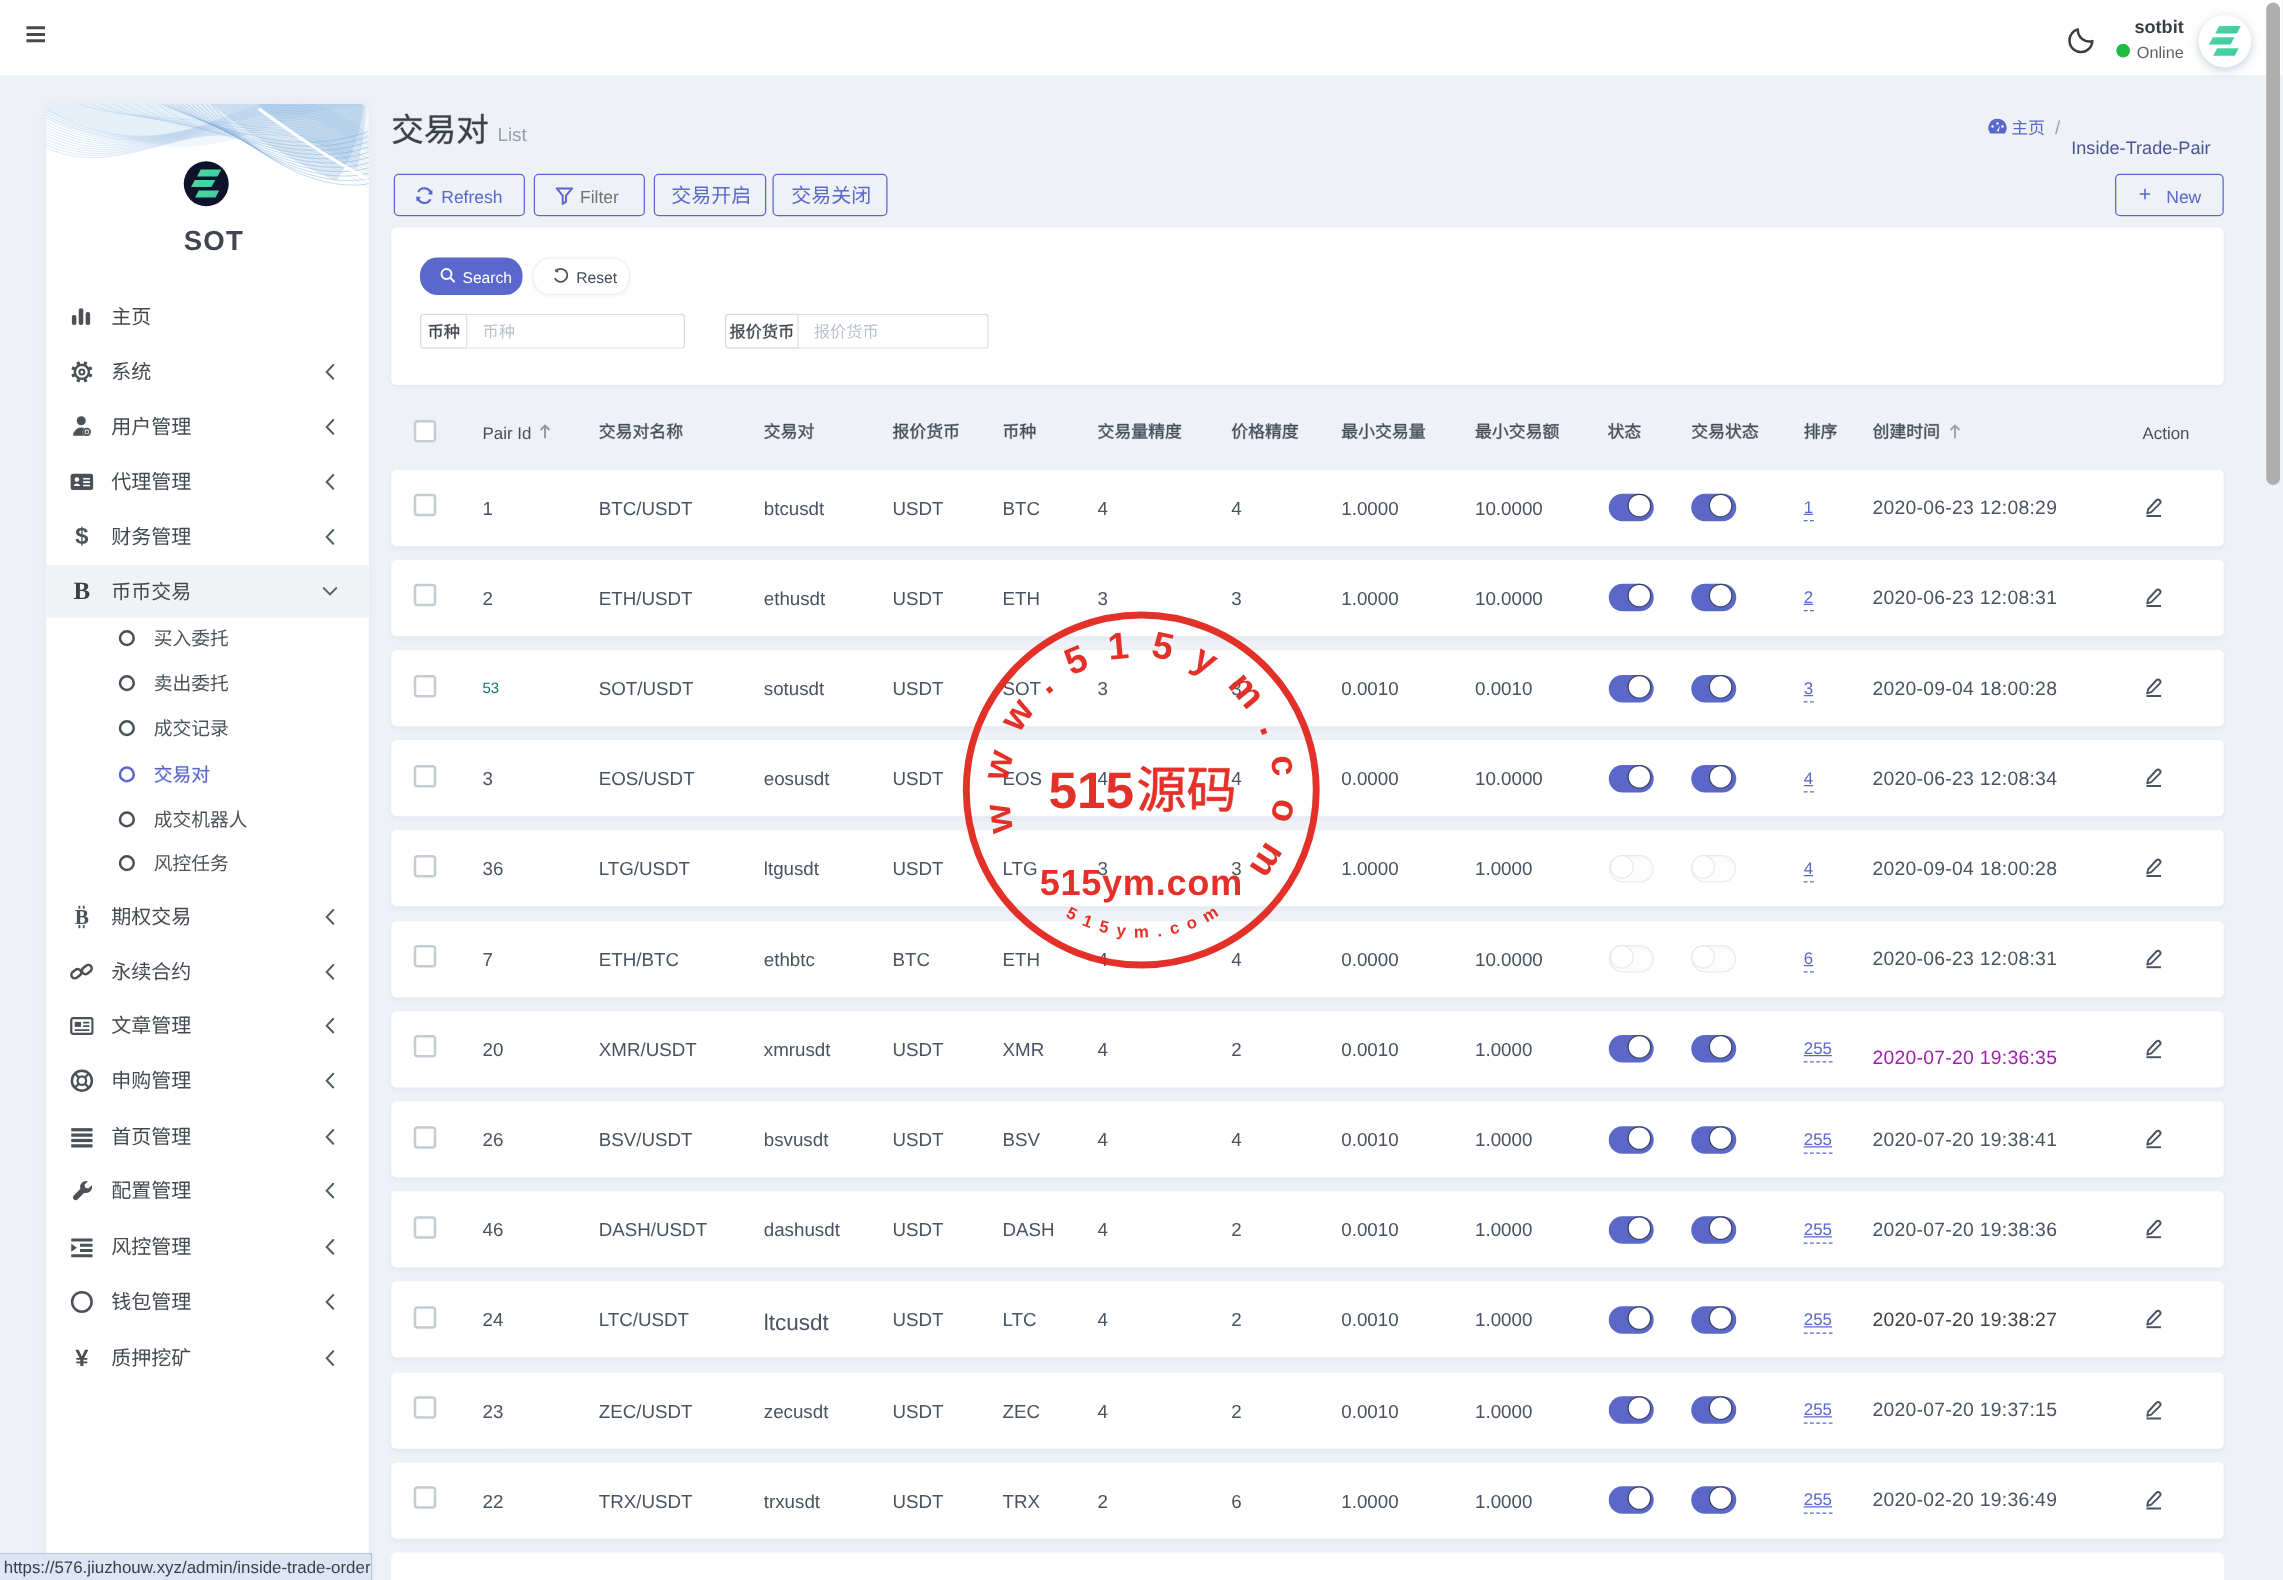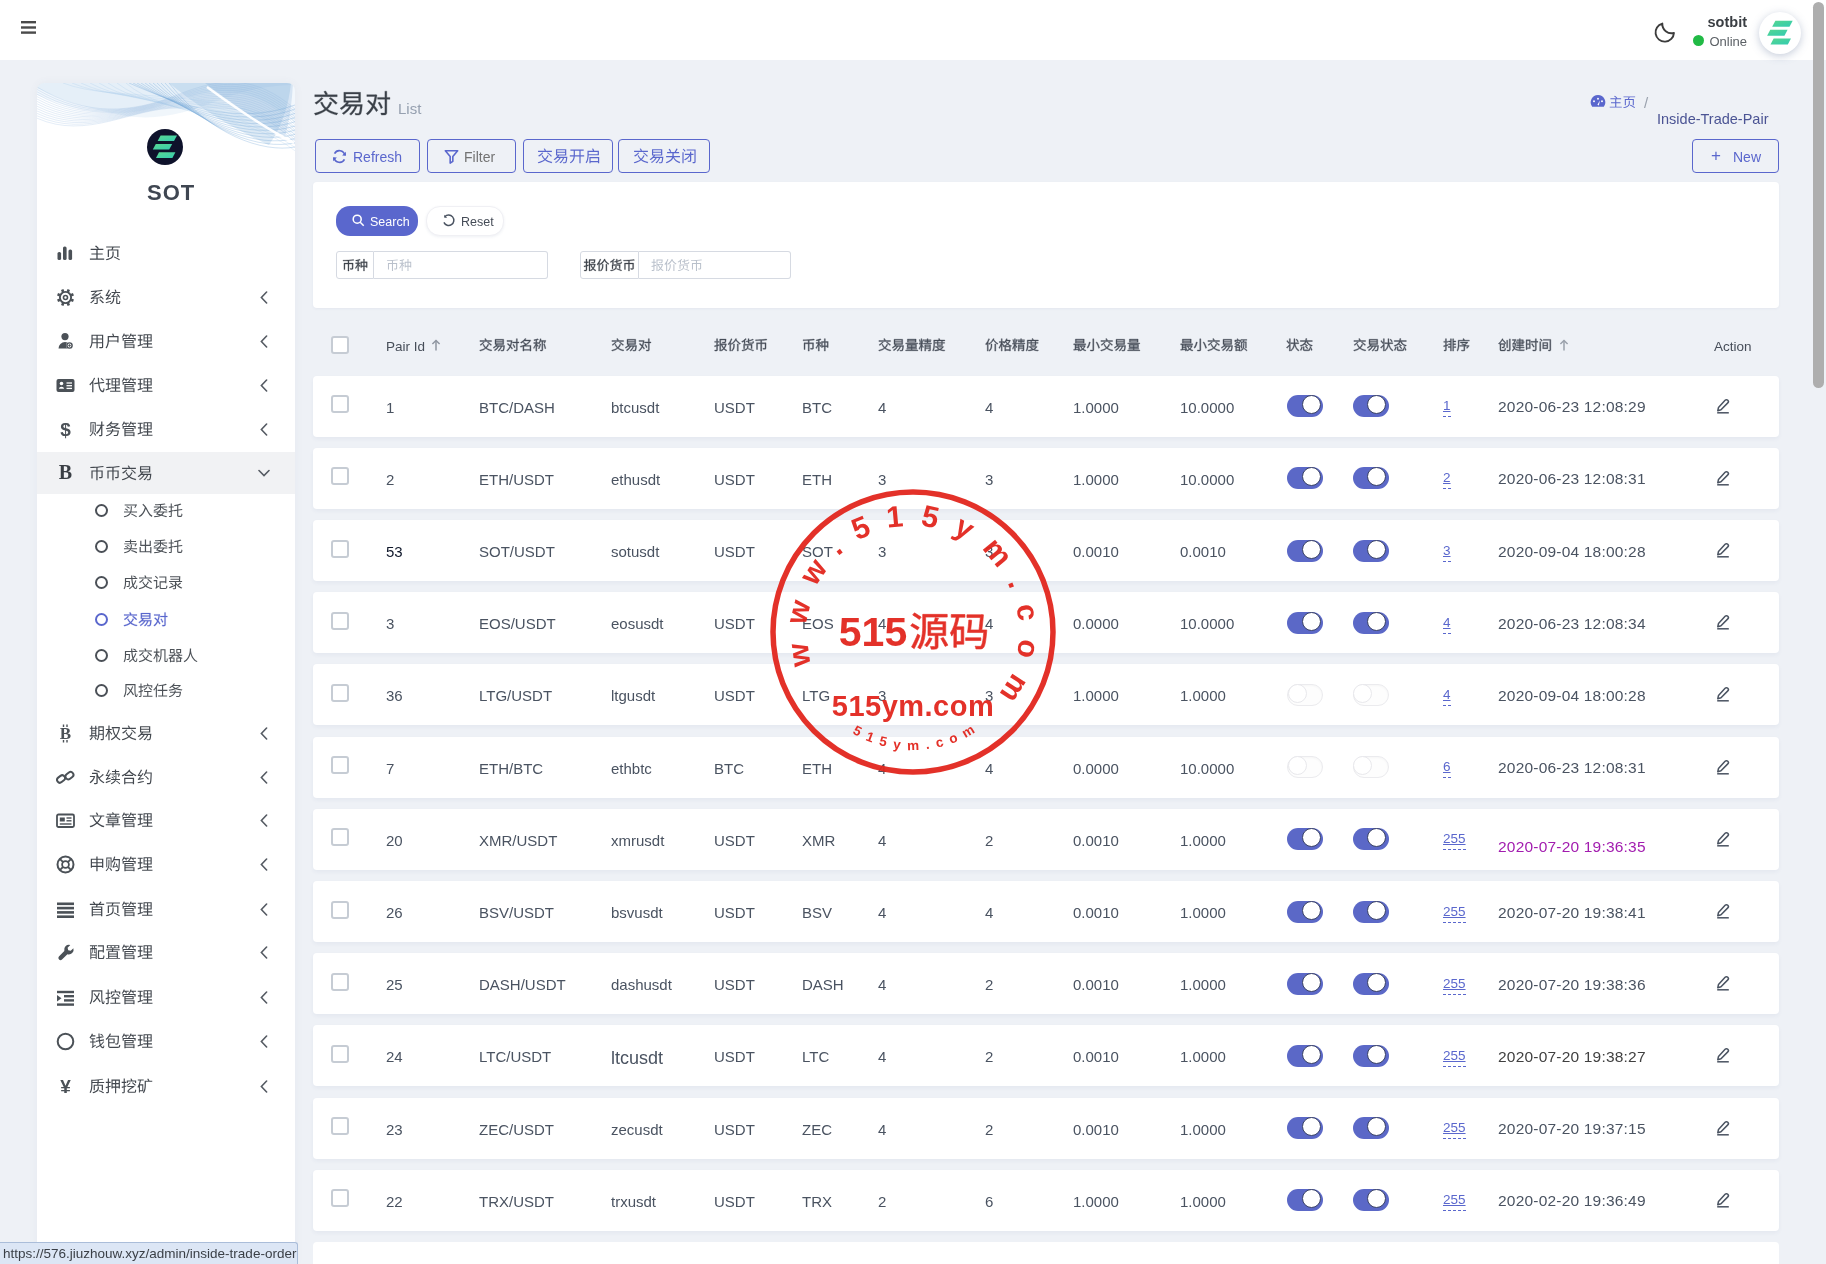--- a/index.html
+++ b/index.html
@@ -304,21 +304,21 @@
 <svg class="abs" style="left:1558px;top:339px" width="12" height="13" viewBox="0 0 12 13">
     <g stroke="#9aa1ab" stroke-width="1.5" fill="none">
       <line x1="6" y1="1.5" x2="6" y2="11.5"></line>
       <path d="M2.4 5 L6 1.5 L9.6 5"></path>
     </g>
   </svg>
 <div class="t" style="left:1714px;top:339px;font-size:13.5px;color:#474e59">Action</div>
 <div class="abs" style="left:313px;top:375.6px;width:1466px;height:61px;background:#fff;border-radius:4px;box-shadow:0 2px 4px rgba(40,60,110,.05)"></div>
 <div class="abs" style="left:331px;top:395.1px;width:18px;height:18px;border:2px solid #c6ccd4;border-radius:3px;background:#fff"></div>
 <div class="t" style="left:386px;top:398.6px;font-size:15px;color:#4a5361">1</div>
-<div class="t" style="left:479px;top:398.6px;font-size:15px;color:#4a5361">BTC/DASH</div>
+<div class="t" style="left:479px;top:398.6px;font-size:15px;color:#4a5361">BTC/USDT</div>
 <div class="t" style="left:611px;top:398.6px;font-size:15px;color:#4a5361">btcusdt</div>
 <div class="t" style="left:714px;top:398.6px;font-size:15px;color:#4a5361">USDT</div>
 <div class="t" style="left:802px;top:398.6px;font-size:15px;color:#4a5361">BTC</div>
 <div class="t" style="left:878px;top:398.6px;font-size:15px;color:#4a5361">4</div>
 <div class="t" style="left:985px;top:398.6px;font-size:15px;color:#4a5361">4</div>
 <div class="t" style="left:1073px;top:398.6px;font-size:15px;color:#4a5361">1.0000</div>
 <div class="t" style="left:1180px;top:398.6px;font-size:15px;color:#4a5361">10.0000</div>
 <div class="t" style="left:1498px;top:398.1px;font-size:15.5px;color:#4a5361;letter-spacing:.2px">2020-06-23 12:08:29</div>
 <div class="abs" style="left:1287px;top:395.1px;width:36px;height:22px;border-radius:11px;background:#5b68c7"></div>
 <div class="abs" style="left:1301.5px;top:395.1px;width:19px;height:19px;border-radius:50%;background:#fff;border:1.6px solid #3b4365"></div>
@@ -345,21 +345,21 @@
 <div class="abs" style="left:1301.5px;top:467.3px;width:19px;height:19px;border-radius:50%;background:#fff;border:1.6px solid #3b4365"></div>
 <div class="abs" style="left:1352.5px;top:467.3px;width:36px;height:22px;border-radius:11px;background:#5b68c7"></div>
 <div class="abs" style="left:1367px;top:467.3px;width:19px;height:19px;border-radius:50%;background:#fff;border:1.6px solid #3b4365"></div>
 <div class="t" style="left:1443px;top:470.3px;font-size:13.5px;color:#5a67cd;text-decoration:underline;border-bottom:1.5px dashed #5a67cd;padding-bottom:3px">2</div>
 <svg class="abs" style="left:1715px;top:470px" width="16" height="16" viewBox="0 0 16 16">
     <path d="M10.1 2.2 a1.9 1.9 0 0 1 2.7 2.7 L6 11.7 l-3.2 1 0.7 -3.3z" fill="none" stroke="#4a5361" stroke-width="1.5" stroke-linejoin="round"></path>
     <line x1="2.2" y1="14.8" x2="13.8" y2="14.8" stroke="#4a5361" stroke-width="1.5"></line>
   </svg>
 <div class="abs" style="left:313px;top:520px;width:1466px;height:61px;background:#fff;border-radius:4px;box-shadow:0 2px 4px rgba(40,60,110,.05)"></div>
 <div class="abs" style="left:331px;top:539.5px;width:18px;height:18px;border:2px solid #c6ccd4;border-radius:3px;background:#fff"></div>
-<div class="t" style="left:386px;top:543px;font-size:15px;color:#0f172a">53</div>
+<div class="t" style="left:386px;top:543px;font-size:12px;color:#0f766e">53</div>
 <div class="t" style="left:479px;top:543px;font-size:15px;color:#4a5361">SOT/USDT</div>
 <div class="t" style="left:611px;top:543px;font-size:15px;color:#4a5361">sotusdt</div>
 <div class="t" style="left:714px;top:543px;font-size:15px;color:#4a5361">USDT</div>
 <div class="t" style="left:802px;top:543px;font-size:15px;color:#4a5361">SOT</div>
 <div class="t" style="left:878px;top:543px;font-size:15px;color:#4a5361">3</div>
 <div class="t" style="left:985px;top:543px;font-size:15px;color:#4a5361">3</div>
 <div class="t" style="left:1073px;top:543px;font-size:15px;color:#4a5361">0.0010</div>
 <div class="t" style="left:1180px;top:543px;font-size:15px;color:#4a5361">0.0010</div>
 <div class="t" style="left:1498px;top:542.5px;font-size:15.5px;color:#4a5361;letter-spacing:.2px">2020-09-04 18:00:28</div>
 <div class="abs" style="left:1287px;top:539.5px;width:36px;height:22px;border-radius:11px;background:#5b68c7"></div>
@@ -471,21 +471,21 @@
 <div class="abs" style="left:1301.5px;top:900.5px;width:19px;height:19px;border-radius:50%;background:#fff;border:1.6px solid #3b4365"></div>
 <div class="abs" style="left:1352.5px;top:900.5px;width:36px;height:22px;border-radius:11px;background:#5b68c7"></div>
 <div class="abs" style="left:1367px;top:900.5px;width:19px;height:19px;border-radius:50%;background:#fff;border:1.6px solid #3b4365"></div>
 <div class="t" style="left:1443px;top:903.5px;font-size:13.5px;color:#5a67cd;text-decoration:underline;border-bottom:1.5px dashed #5a67cd;padding-bottom:3px">255</div>
 <svg class="abs" style="left:1715px;top:903px" width="16" height="16" viewBox="0 0 16 16">
     <path d="M10.1 2.2 a1.9 1.9 0 0 1 2.7 2.7 L6 11.7 l-3.2 1 0.7 -3.3z" fill="none" stroke="#4a5361" stroke-width="1.5" stroke-linejoin="round"></path>
     <line x1="2.2" y1="14.8" x2="13.8" y2="14.8" stroke="#4a5361" stroke-width="1.5"></line>
   </svg>
 <div class="abs" style="left:313px;top:953.2px;width:1466px;height:61px;background:#fff;border-radius:4px;box-shadow:0 2px 4px rgba(40,60,110,.05)"></div>
 <div class="abs" style="left:331px;top:972.7px;width:18px;height:18px;border:2px solid #c6ccd4;border-radius:3px;background:#fff"></div>
-<div class="t" style="left:386px;top:976.2px;font-size:15px;color:#4a5361">25</div>
+<div class="t" style="left:386px;top:976.2px;font-size:15px;color:#4a5361">46</div>
 <div class="t" style="left:479px;top:976.2px;font-size:15px;color:#4a5361">DASH/USDT</div>
 <div class="t" style="left:611px;top:976.2px;font-size:15px;color:#4a5361">dashusdt</div>
 <div class="t" style="left:714px;top:976.2px;font-size:15px;color:#4a5361">USDT</div>
 <div class="t" style="left:802px;top:976.2px;font-size:15px;color:#4a5361">DASH</div>
 <div class="t" style="left:878px;top:976.2px;font-size:15px;color:#4a5361">4</div>
 <div class="t" style="left:985px;top:976.2px;font-size:15px;color:#4a5361">2</div>
 <div class="t" style="left:1073px;top:976.2px;font-size:15px;color:#4a5361">0.0010</div>
 <div class="t" style="left:1180px;top:976.2px;font-size:15px;color:#4a5361">1.0000</div>
 <div class="t" style="left:1498px;top:975.7px;font-size:15.5px;color:#4a5361;letter-spacing:.2px">2020-07-20 19:38:36</div>
 <div class="abs" style="left:1287px;top:972.7px;width:36px;height:22px;border-radius:11px;background:#5b68c7"></div>

